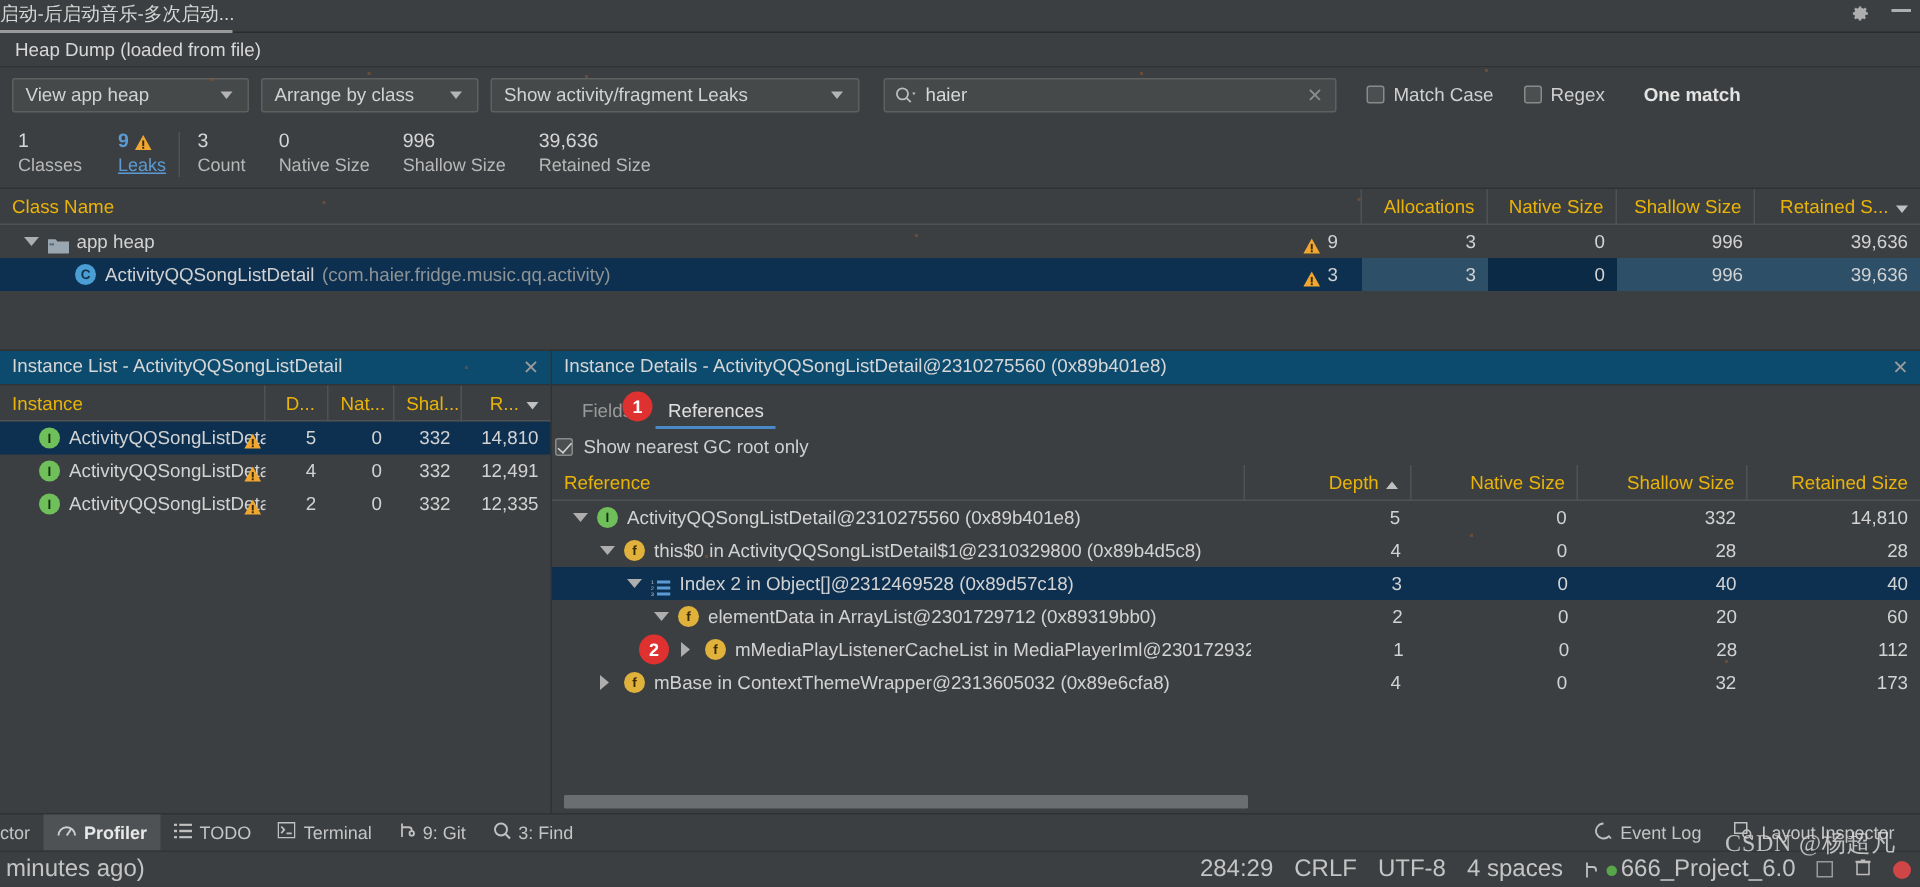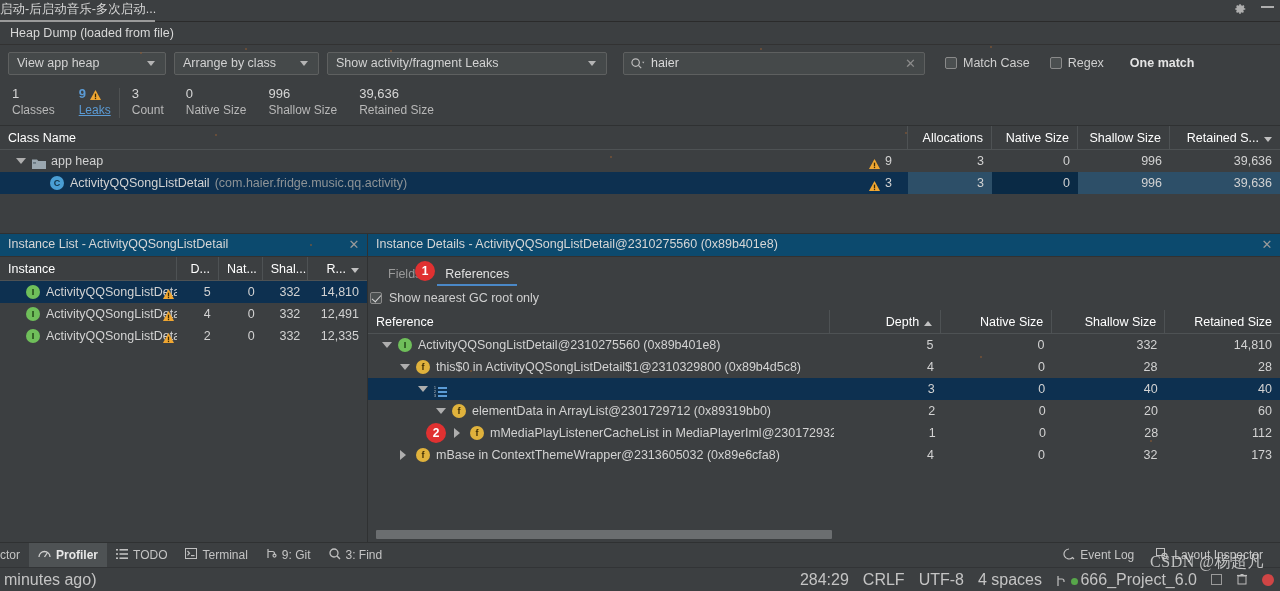--- a/index.html
+++ b/index.html
@@ -49,21 +49,21 @@
     display: flex; align-items: center; padding: 0 4px 0 8px; color: #d2d2d2;
     font-size: 12.5px; position: relative; cursor: default;
   }
   .combo .cap { flex: 1; white-space: nowrap; }
   .combo .arrow {
     width: 0; height: 0; border-left: 4px solid transparent; border-right: 4px solid transparent;
     border-top: 5px solid #b4b4b4; margin-left: 14px; margin-right: 6px;
   }
   .combo-1 { width: 158px; }
   .combo-2 { width: 145px; }
-  .combo-3 { width: 280px; }
+  .combo-3 { width: 246px; }
 
   .searchbox {
     width: 302px; height: 23px; background: #45494a; border: 1px solid #5e6060;
     border-radius: 2px; display: flex; align-items: center; padding: 0 6px; margin-left: 8px;
   }
   .searchbox .sicon { width: 15px; height: 13px; margin-right: 6px; position: relative; }
   .searchbox input {
     flex: 1; background: transparent; border: none; outline: none;
     color: #d8d8d8; font-family: "Liberation Sans", sans-serif; font-size: 12.5px;
   }
@@ -91,21 +91,21 @@
   .stat.leaks .v { color: #5b9bd5; font-weight: bold; }
   .stat.leaks .l { color: #5b9bd5; text-decoration: underline; }
   .stat-div { width: 1px; height: 30px; background: #4f5253; margin: 3px 12px 0 4px; }
   .warn-tri { display:inline-block; width: 13px; height: 12px; }
 
   
   .classpanel { flex: none; height: 108px; background: #3c3f41; display: flex; flex-direction: column;
     border-top: 1px solid #2f3132; }
   .thead {
     height: 24px; display: flex; align-items: center; background: #3c3f41;
-    border-bottom: 1px solid #4e5254; color: #ffffff; font-size: 12.5px; flex: none;
+    border-bottom: 1px solid #4e5254; color: #eab308; font-size: 12.5px; flex: none;
   }
   .thead .th { padding: 0 8px; height: 24px; line-height: 24px; border-right: 1px solid #4e5254; white-space: nowrap; overflow: hidden;}
   .thead .th.num { text-align: right; }
   .rowbody { flex: 1; overflow: hidden; }
   .trow { height: 22px; display: flex; align-items: center; font-size: 12.5px; color: #d2d2d2; }
   .trow .td { padding: 0 8px; height: 22px; line-height: 22px; white-space: nowrap; overflow: hidden; }
   .trow .td.num { text-align: right; }
   .trow.sel { background: #0d3050; }
   .trow.sel .td.cellsel { background: #2d4f68; }
   .trow.sel .td.celldark { background: #0a2a45; }
@@ -515,20 +515,21 @@
             <span class="listicon">
               <svg width="13" height="12" viewBox="0 0 13 12">
                 <rect x="4" y="1" width="9" height="2" fill="#5b9bd5"></rect>
                 <rect x="4" y="5" width="9" height="2" fill="#5b9bd5"></rect>
                 <rect x="4" y="9" width="9" height="2" fill="#5b9bd5"></rect>
                 <text x="0" y="3.2" font-size="3.4" fill="#cfcfcf">1</text>
                 <text x="0" y="7.2" font-size="3.4" fill="#cfcfcf">2</text>
                 <text x="0" y="11.2" font-size="3.4" fill="#cfcfcf">3</text>
               </svg>
             </span>
+            <span>Index 2 in Object[]@2312469528 (0x89d57c18)</span>
           </div>
           <div class="td num ref-col-depth">3</div>
           <div class="td num ref-col-native">0</div>
           <div class="td num ref-col-shallow">40</div>
           <div class="td num ref-col-retained">40</div>
         </div>
 
         <div class="trow">
           <div class="td ref-col-reference ref-name" style="padding-left:68px;">
             <span class="tri"></span>

